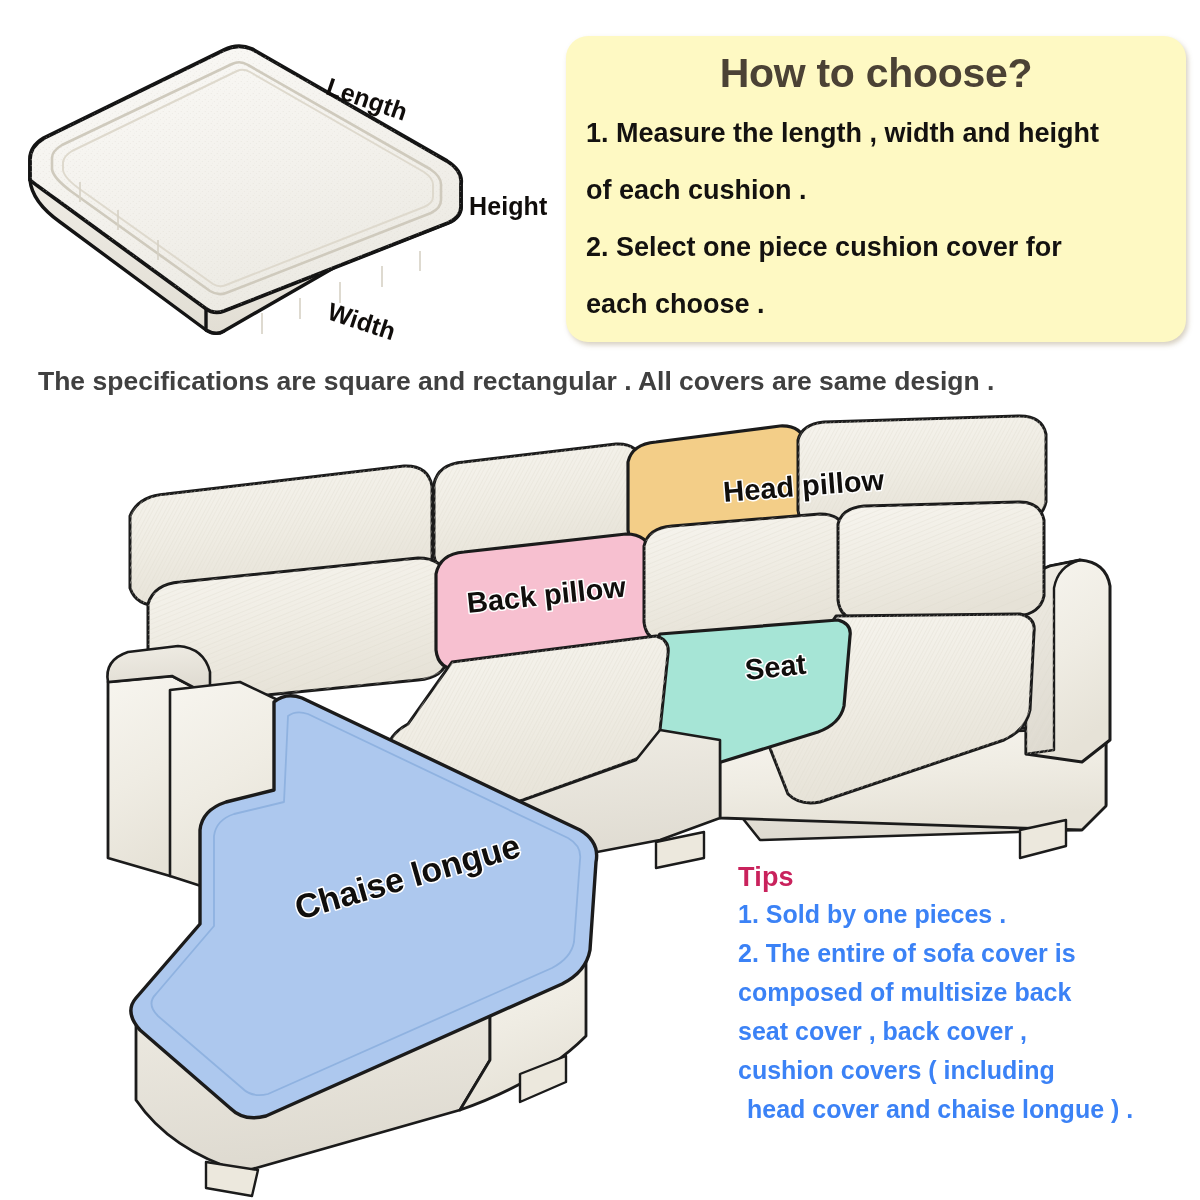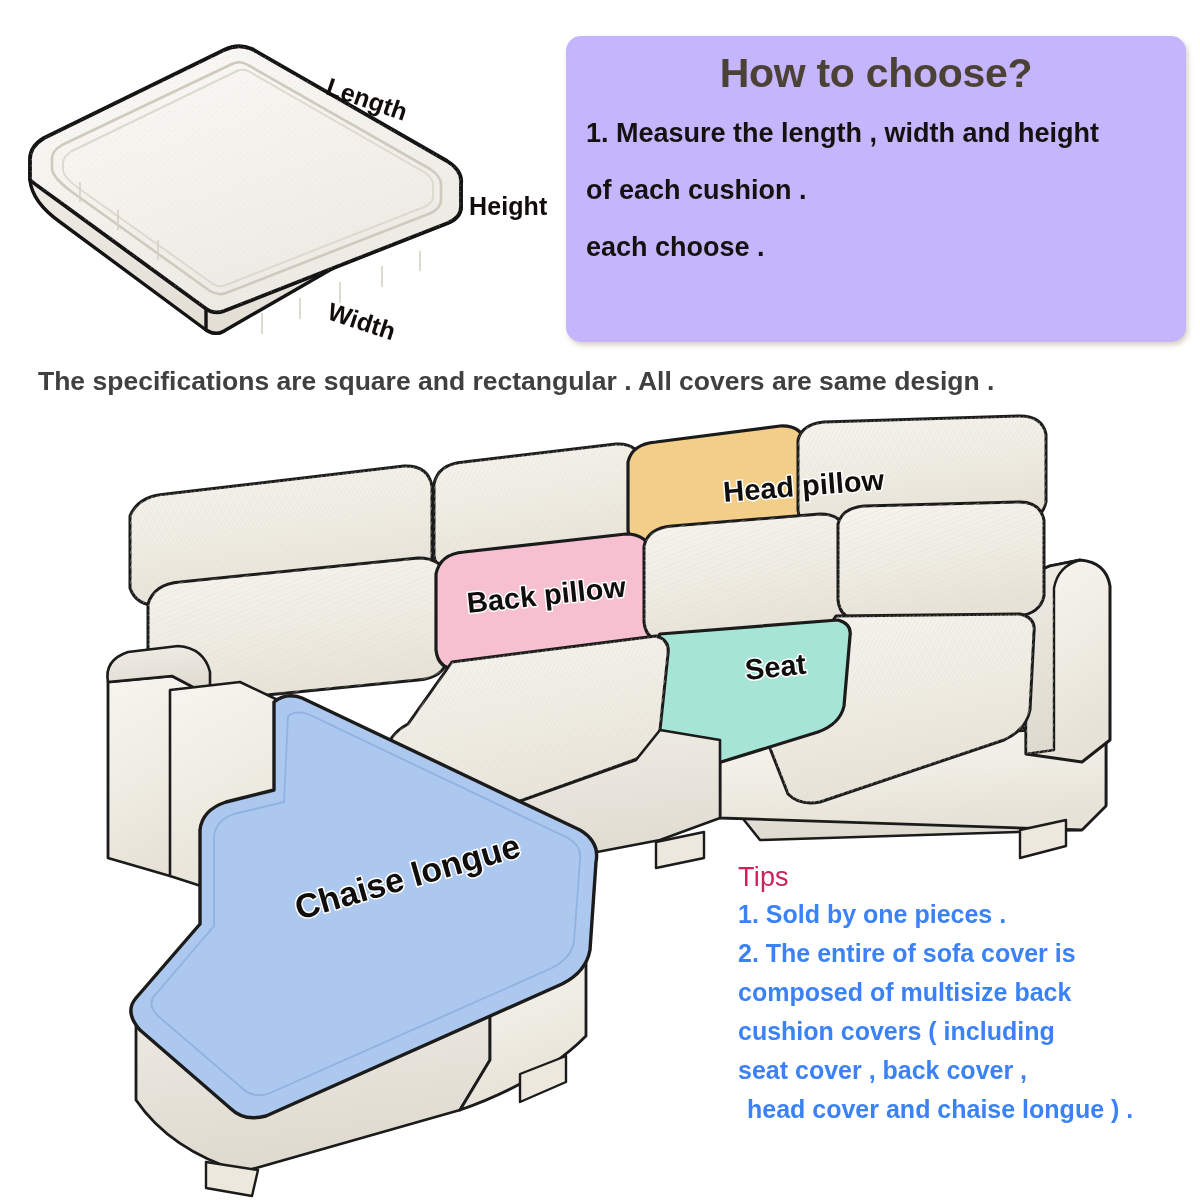--- a/index.html
+++ b/index.html
@@ -21,22 +21,22 @@
     white-space: nowrap;
     letter-spacing: .1px;
   }
   #label-length { left: 332px; top: 58px; font-size: 25px; transform: rotate(19deg); transform-origin: left top; }
   #label-height { left: 469px; top: 178px; font-size: 25px; }
   #label-width  { left: 333px; top: 283px; font-size: 25px; transform: rotate(18deg); transform-origin: left top; }
 
   
   #how-panel {
     position: absolute; left: 566px; top: 36px; width: 620px; height: 306px;
-    background: #c4b5fd;
-    border-radius: 15px;
+    background: #fef9c3;
+    border-radius: 22px;
     box-shadow: 2px 3px 5px rgba(140,120,80,.35);
     padding: 10px 18px 0 18px;
   }
   #how-title {
     text-align: center;
     font-size: 41px;
     font-weight: 700;
     color: #4b4235;
     margin: 4px 0 6px 0;
     letter-spacing: -.3px;
@@ -67,21 +67,21 @@
     fill: #100e0c;
     paint-order: stroke;
     stroke: #ffffff;
     stroke-width: 3px;
     stroke-linejoin: round;
   }
 
   
   #tips-block { position: absolute; left: 738px; top: 862px; width: 455px; }
   #tips-heading {
-    font-size: 27px; font-weight: 400; color: #c9225c;
+    font-size: 27px; font-weight: 700; color: #c9225c;
     margin: 0 0 2px 0; letter-spacing: .2px;
   }
   .tips-line {
     font-size: 25px; font-weight: 700; color: #3b82f6;
     line-height: 1.56; margin: 0; white-space: nowrap;
   }
   .tips-line.indent { padding-left: 9px; }
 </style>
 </head>
 <body>
@@ -132,20 +132,21 @@
 
     <div class="dim-label" id="label-length">Length</div>
     <div class="dim-label" id="label-height">Height</div>
     <div class="dim-label" id="label-width">Width</div>
   </div>
 
   <div id="how-panel">
     <div id="how-title">How to choose?</div>
     <p class="how-line">1. Measure the length , width and height</p>
     <p class="how-line">of each cushion .</p>
+    <p class="how-line">2. Select one piece cushion cover for</p>
     <p class="how-line">each choose .</p>
   </div>
 
   <div id="spec-caption">The specifications are square and rectangular . All covers are same design .</div>
 
   <div id="sofa-figure">
     <svg id="sofa-svg" viewBox="0 0 1180 790">
       <defs>
         <linearGradient id="fab" x1="0" y1="0" x2="0.3" y2="1">
           <stop offset="0%" stop-color="#f7f5ef"></stop>
@@ -231,18 +232,18 @@
       <text class="sofa-label" x="726" y="270" font-size="29" transform="rotate(-6 726 270)">Seat</text>
       <text class="sofa-label" x="279" y="510" font-size="34" transform="rotate(-16 279 510)">Chaise longue</text>
     </svg>
   </div>
 
   <div id="tips-block">
     <div id="tips-heading">Tips</div>
     <p class="tips-line">1. Sold by one pieces .</p>
     <p class="tips-line">2. The entire of sofa cover is</p>
     <p class="tips-line">composed of multisize back</p>
+    <p class="tips-line">seat cover , back cover ,</p>
     <p class="tips-line">cushion covers ( including</p>
-    <p class="tips-line">seat cover , back cover ,</p>
     <p class="tips-line indent">head cover and chaise longue ) .</p>
   </div>
 
 </div>
 
 </body></html>

